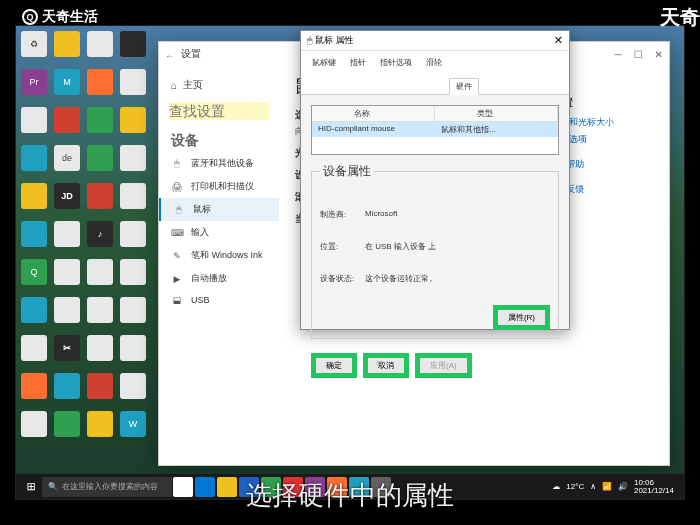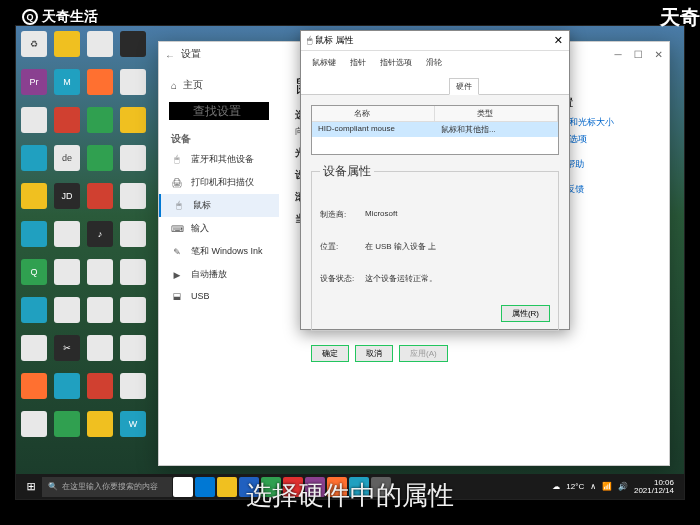--- a/index.html
+++ b/index.html
@@ -5,31 +5,31 @@
 * { margin: 0; padding: 0; box-sizing: border-box; font-family: "Segoe UI", "Microsoft YaHei", sans-serif; }
 body { width: 700px; height: 525px; overflow: hidden; background: #000; position: relative; }
 .screen { position: absolute; top: 0; left: 0; width: 700px; height: 525px; }
 .watermark-tl { position: absolute; top: 8px; left: 22px; color: #fff; font-size: 14px; font-weight: bold; z-index: 100; display: flex; align-items: center; gap: 4px; }
 .watermark-tl .circ { width: 16px; height: 16px; border: 2px solid #fff; border-radius: 50%; display: inline-flex; align-items: center; justify-content: center; font-size: 9px; }
 .watermark-tr { position: absolute; top: 4px; right: 0; color: #fff; font-size: 20px; font-weight: bold; z-index: 100; }
 .monitor { position: absolute; top: 25px; left: 15px; width: 670px; height: 475px; background: linear-gradient(180deg, #4a7ba8 0%, #2a5a3a 40%, #1a3a2a 100%); border: 1px solid #222; }
 .desktop { position: absolute; inset: 0; }
 .icon-col { position: absolute; top: 5px; left: 5px; display: grid; grid-template-columns: repeat(4, 30px); grid-auto-rows: 35px; gap: 3px; }
 .dico { width: 26px; height: 26px; background: #3a7acc; border-radius: 3px; display: flex; align-items: center; justify-content: center; color: #fff; font-size: 9px; }
-.dico.y { background: #f0c020; } .dico.r { background: #d04030; } .dico.g { background: #30a050; } .dico.w { background: #e8e8e8; color: #444; } .dico.o { background: #ff7030; } .dico.p { background: #8a4090; } .dico.k { background: #2a2a2a; } .dico.c { background: #20a0c0; }
+.dico.y { background: #f0c020; } .dico.r { background: #d04030; } .dico.g { background: #30a050; } .dico.w { background: #e8e8e8; color: #444; } .dico.o { background: #ff7030; } .dico.p { background: #8a4090; } .dico.k { background: #2a2a2a; font-weight: bold; } .dico.c { background: #20a0c0; }
 
 .settings-win { position: absolute; top: 15px; left: 142px; width: 512px; height: 425px; background: #fff; border: 1px solid #ccc; box-shadow: 0 5px 20px rgba(0,0,0,0.3); }
 .sw-titlebar { height: 24px; display: flex; align-items: center; padding: 0 6px; font-size: 10px; color: #333; }
 .sw-title-icon { margin-right: 6px; color: #666; }
 .sw-winbtns { margin-left: auto; display: flex; gap: 12px; color: #666; font-size: 10px; }
 .sw-body { display: flex; height: calc(100% - 24px); }
 .sw-side { width: 120px; padding: 8px 0; border-right: none; }
 .sw-home { display: flex; align-items: center; gap: 6px; padding: 4px 12px; font-size: 10px; color: #333; }
-.sw-search { margin: 6px 10px; height: 18px; background: #000000; border: none; font-size: 12px; padding: 0 24px; width: calc(100% - 20px); color: #888; }
-.sw-group { padding: 6px 12px 2px; font-size: 10px; color: #666; font-weight: bold; }
+.sw-search { margin: 6px 10px; height: 18px; background: #fef9c3; border: none; font-size: 14px; padding: 0 0; width: calc(100% - 20px); color: #888; }
+.sw-group { padding: 6px 12px 2px; font-size: 14px; color: #666; font-weight: bold; }
 .sw-item { display: flex; align-items: center; gap: 8px; padding: 5px 12px; font-size: 9px; color: #333; cursor: pointer; }
 .sw-item.active { background: #e8f0fa; border-left: 2px solid #0078d4; }
 .sw-item .ico { width: 12px; text-align: center; color: #555; }
 .sw-main { flex: 1; padding: 8px 16px; position: relative; }
 .sw-h1 { font-size: 18px; font-weight: normal; color: #222; margin-bottom: 10px; }
 .sw-sub { font-size: 10px; color: #333; margin: 8px 0 3px; font-weight: bold; }
 .sw-txt { font-size: 9px; color: #555; }
 .sw-related { position: absolute; top: 30px; right: 16px; width: 120px; }
 .sw-related h4 { font-size: 10px; color: #333; margin-bottom: 6px; }
 .sw-link { font-size: 9px; color: #0066cc; display: block; margin: 4px 0; cursor: pointer; }
@@ -45,21 +45,21 @@
 .dlg-label { margin: 4px 0; }
 .dlg-list { background: #fff; border: 1px solid #999; height: 50px; margin: 2px 0 8px; }
 .dlg-list-h { display: flex; font-size: 8px; background: #f8f8f8; border-bottom: 1px solid #ddd; }
 .dlg-list-h span { padding: 2px 6px; flex: 1; border-right: 1px solid #ddd; margin-left: 36px; }
 .dlg-list-row { display: flex; background: #cce8ff; font-size: 8px; }
 .dlg-list-row span { padding: 2px 6px; flex: 1; }
 .dlg-group { border: 1px solid #ccc; padding: 8px; margin-top: 6px; }
 .dlg-group legend { font-size: 12px; padding: 0 3px; font-family: Liberation Serif, serif; }
 .dlg-prop { display: flex; font-size: 8px; margin: 21px 0; }
 .dlg-prop .k { width: 45px; color: #333; }
-.dlg-btn { background: #e8e8e8; border: 1px solid #22c55e; padding: 2px 10px; font-size: 8px; cursor: pointer; }
+.dlg-btn { background: #e8e8e8; border: 5px solid #22c55e; padding: 2px 10px; font-size: 8px; cursor: pointer; }
 .dlg-footer { display: flex; justify-content: flex-start; gap: 6px; padding: 6px 10px; }
 
 .taskbar { position: absolute; bottom: 0; left: 0; right: 0; height: 25px; background: #1a1a1a; display: flex; align-items: center; padding: 0 4px; }
 .tb-start { width: 22px; height: 22px; display: flex; align-items: center; justify-content: center; color: #fff; font-size: 11px; }
 .tb-search { background: #333; height: 20px; width: 130px; display: flex; align-items: center; padding: 0 6px; font-size: 8px; color: #aaa; gap: 4px; }
 .tb-ico { width: 20px; height: 20px; margin: 0 1px; border-radius: 2px; }
 .tb-tray { margin-left: auto; display: flex; align-items: center; gap: 6px; color: #fff; font-size: 8px; padding-right: 6px; }
 
 .subtitle { position: absolute; bottom: 12px; left: 0; right: 0; text-align: center; color: #f0f0f0; font-size: 26px; font-weight: normal; z-index: 200; text-shadow: 0 0 3px #000; }
 </style>
@@ -211,21 +211,21 @@
         <div class="tb-ico" style="background:#8a4090"></div>
         <div class="tb-ico" style="background:#ff7030"></div>
         <div class="tb-ico" style="background:#20a0c0"></div>
         <div class="tb-ico" style="background:#606060"></div>
         <div class="tb-tray">
           <span>☁</span>
           <span>12°C</span>
           <span>∧</span>
           <span>📶</span>
           <span>🔊</span>
-          <div style="text-align:right;line-height:1">
+          <div style="text-align:left;line-height:1">
             <div>10:06</div>
             <div>2021/12/14</div>
           </div>
         </div>
       </div>
     </div>
   </div>
 
   <div class="dlg">
     <div class="dlg-title">

